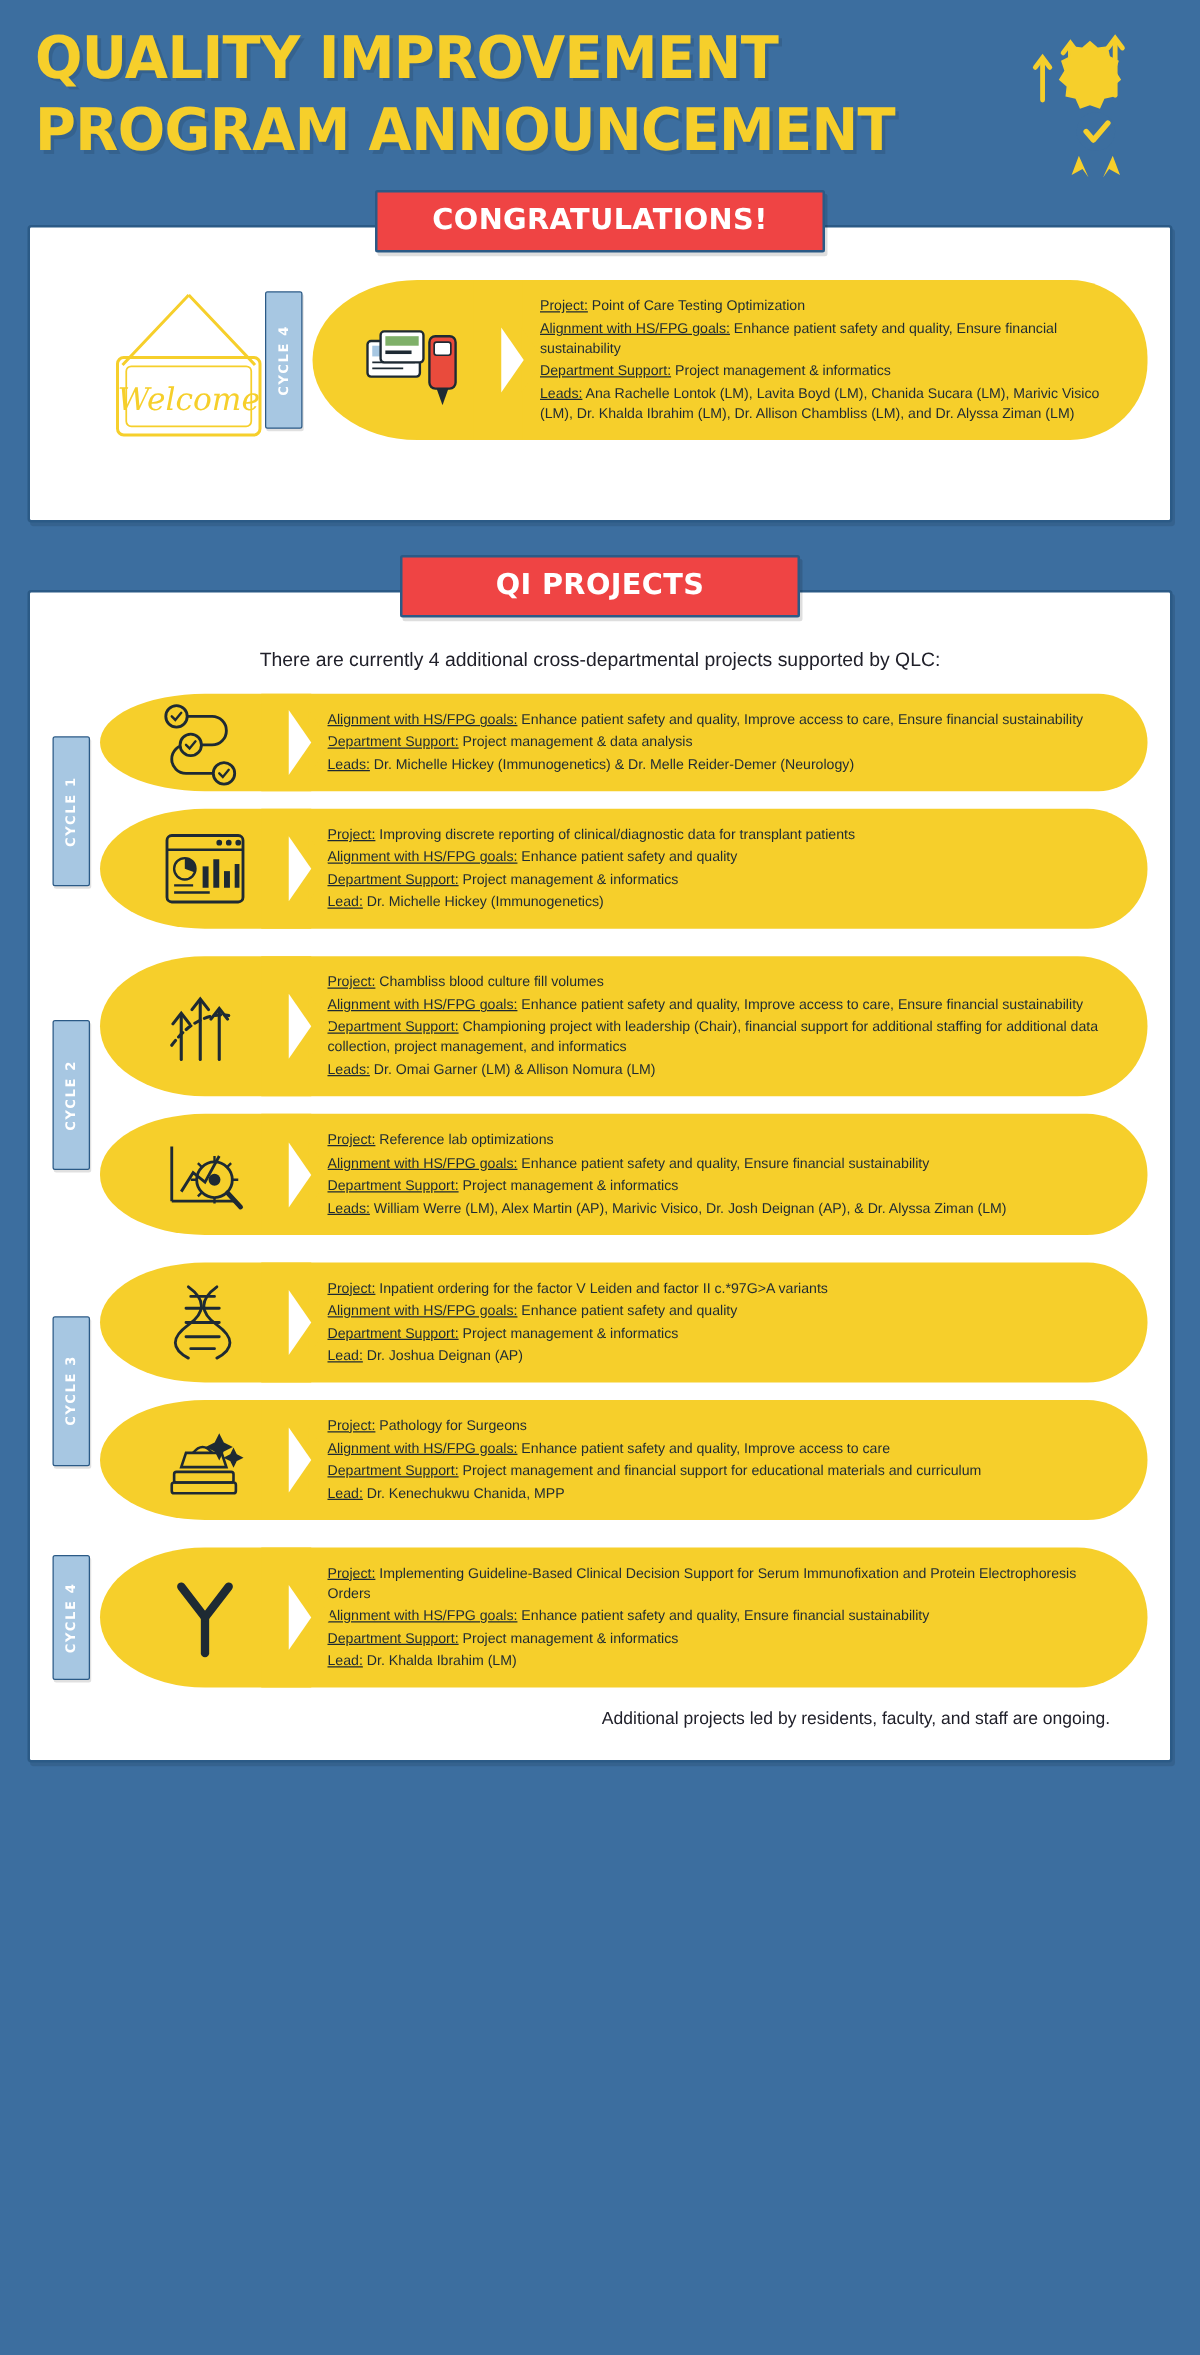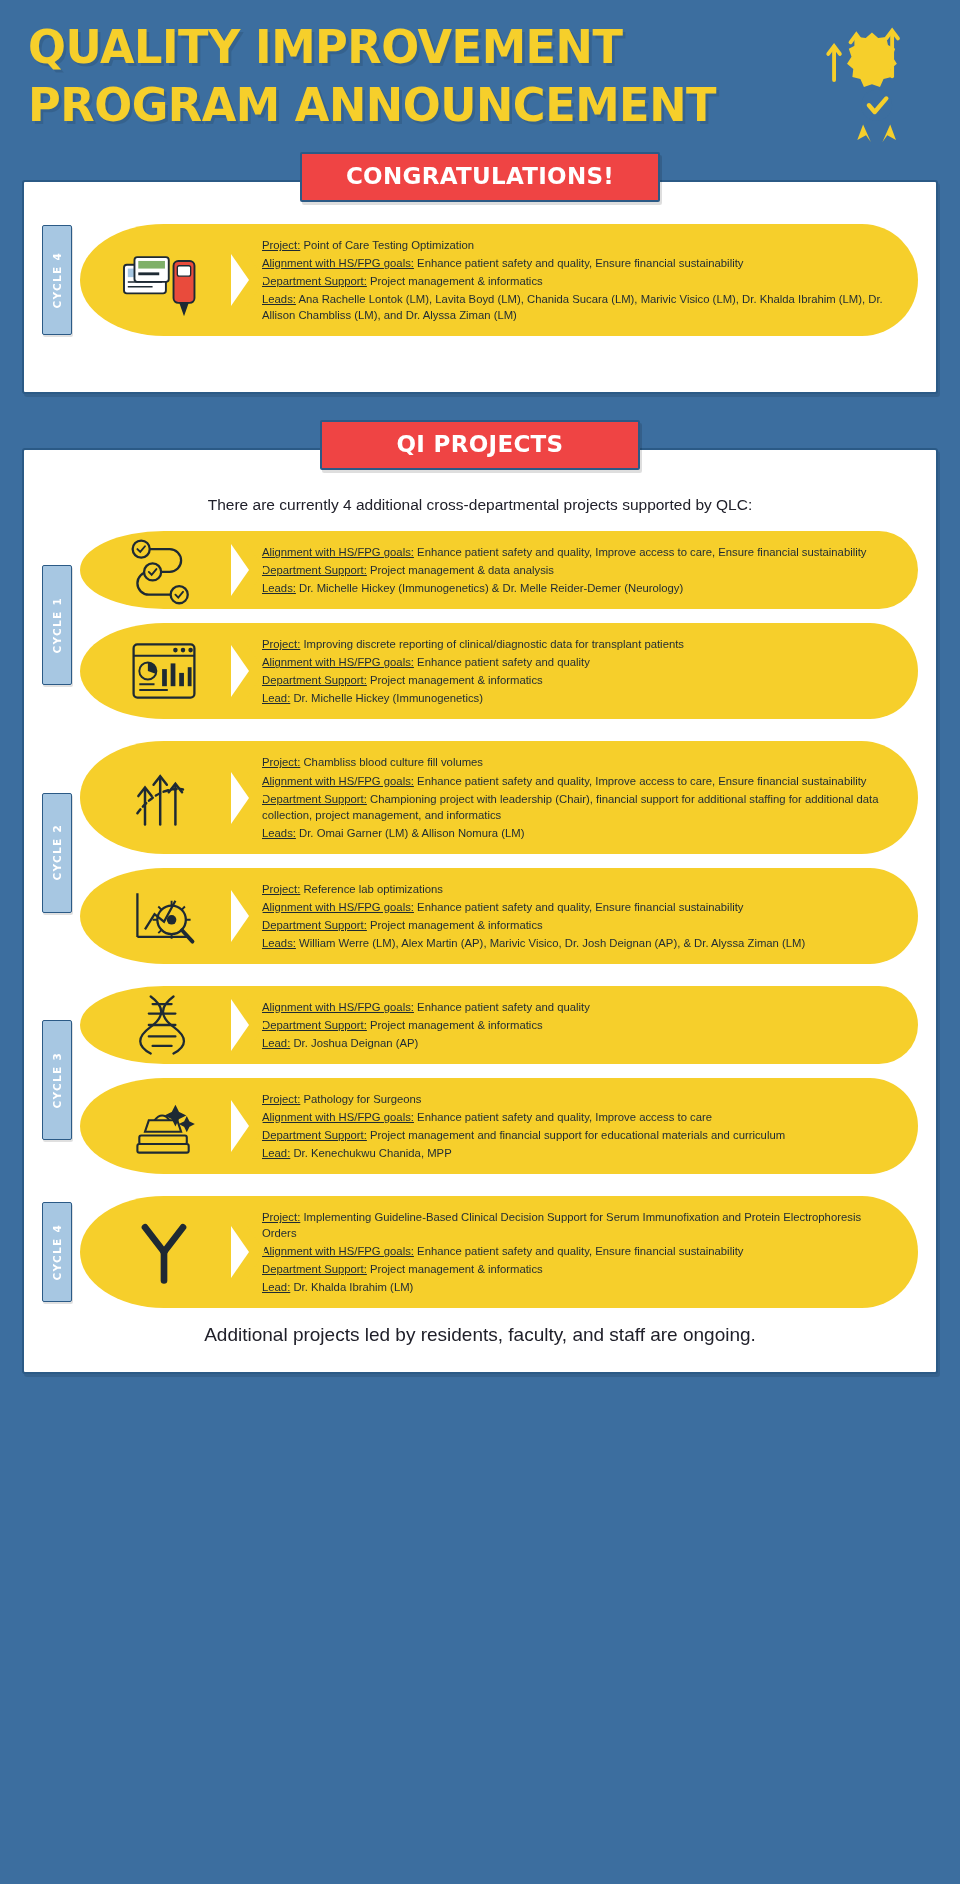--- a/index.html
+++ b/index.html
@@ -57,22 +57,22 @@
   }
   .panel-intro {
     text-align: center;
     font-family: "Liberation Sans", sans-serif;
     color: #20202a;
     font-size: 15.5px;
     line-height: 1.62;
     padding: 6px 70px 0 70px;
   }
   .panel-footer {
-    text-align: center;
-    font-size: 19px;
+    text-align: right;
+    font-size: 14px;
     color: #20202a;
     padding: 16px 30px 4px 30px;
   }
 
   
   .congrats-body { display: flex; align-items: flex-start; margin-top: 6px; }
   .welcome-sign { width: 170px; flex: none; padding-left: 34px; padding-top: 6px; }
 
   
   .cycle-tab {
@@ -182,20 +182,30 @@
     <path d="M80 106 l6 16 l-9 -5 l-5 7 z" fill="#f6cf2b"></path>
   </svg>
 </div>
 
 <div class="ribbon-wrap">
   <div class="ribbon">CONGRATULATIONS!</div>
 </div>
 
 <div class="panel">
   <div class="congrats-body">
+    <div class="welcome-sign">
+      <svg viewBox="0 0 150 130" width="150" height="130">
+        <g stroke="#f6cf2b" stroke-width="2.4" fill="none">
+          <path d="M75 6 L22 62 M75 6 L128 62"></path>
+          <rect x="18" y="56" width="114" height="62" rx="5"></rect>
+          <rect x="25" y="63" width="100" height="48" rx="4" stroke-width="1.4"></rect>
+        </g>
+        <text x="75" y="98" font-family="DejaVu Serif, serif" font-size="25" font-style="italic" fill="#f6cf2b" text-anchor="middle">Welcome</text>
+      </svg>
+    </div>
 
     <div class="project-row" style="flex:1;">
       <div class="cycle-tab" style="height:110px; align-self:center;">
         <span>CYCLE 4</span>
       </div>
       <div class="gap-tabs"></div>
       <div class="card">
         <div class="blob">
           <svg viewBox="0 0 100 84" width="96" height="80">
             <rect x="8" y="26" width="44" height="30" rx="3" fill="#ffffff" stroke="#1e2a33" stroke-width="2"></rect>
@@ -426,20 +436,24 @@
               <path d="M36 10 q22 16 0 32 q-22 16 0 28"></path>
               <path d="M60 10 q-22 16 0 32 q22 16 0 28"></path>
               <path d="M38 18 h20 M34 28 h28 M34 40 h28 M34 52 h28 M38 62 h20"></path>
             </g>
           </svg>
         </div>
         <div class="txtwrap">
           <div class="notch"></div>
             <div class="notch-lower"></div>
           <div class="field">
+            <span class="lbl">Project:</span>
+            <span>Inpatient ordering for the factor V Leiden and factor II c.*97G&gt;A variants</span>
+          </div>
+          <div class="field">
             <span class="lbl">Alignment with HS/FPG goals:</span>
             <span>Enhance patient safety and quality</span>
           </div>
           <div class="field">
             <span class="lbl">Department Support:</span>
             <span>Project management &amp; informatics</span>
           </div>
           <div class="field">
             <span class="lbl">Lead:</span>
             <span>Dr. Joshua Deignan (AP)</span>

